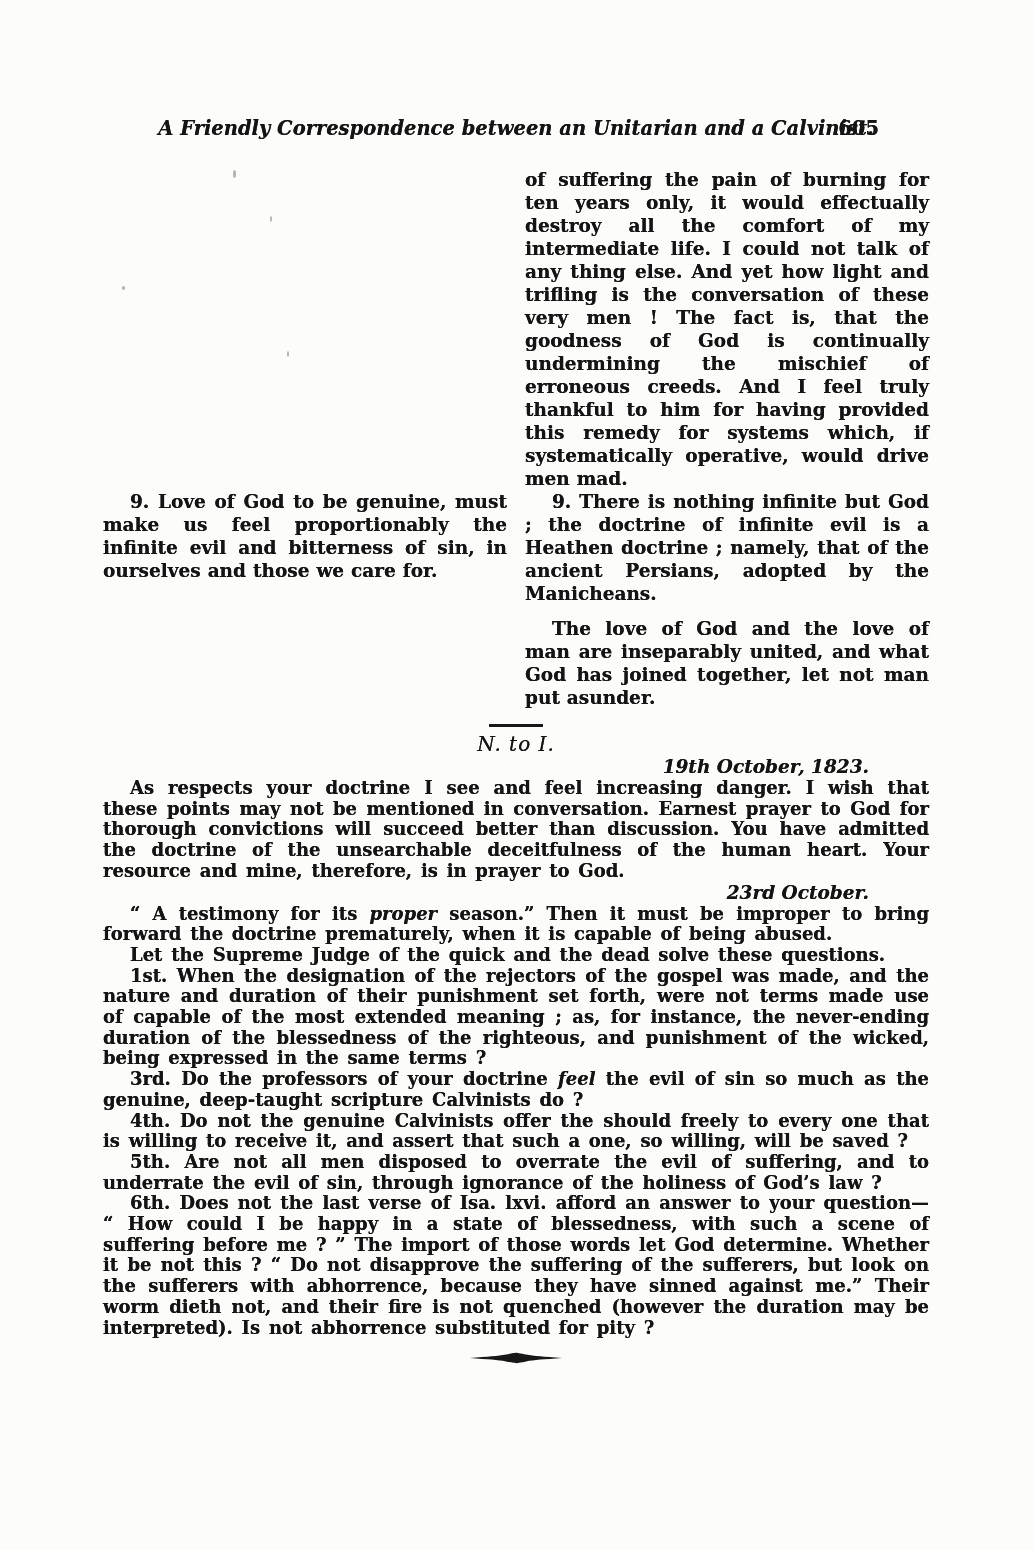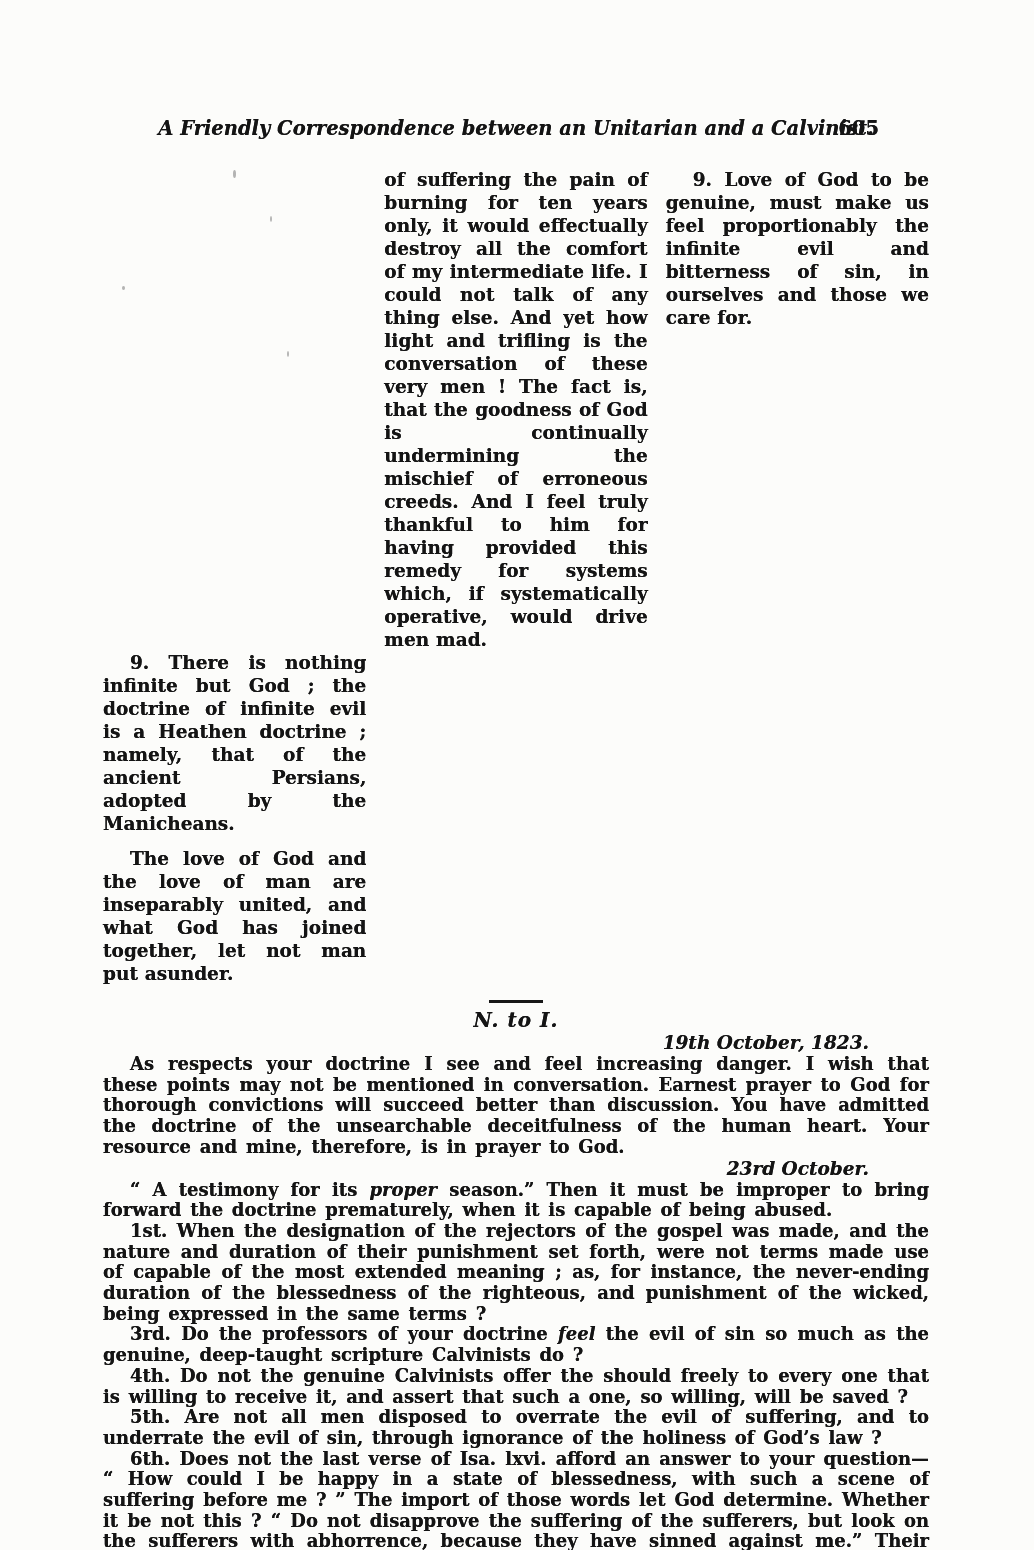--- a/index.html
+++ b/index.html
@@ -22,36 +22,36 @@
     text-shadow:0 0 0.5px #222;
   }
   .folio {
     position:absolute; right:50px; top:0;
     font-style:normal; font-weight:bold;
   }
   p { margin:0; font-weight:bold; text-shadow:0 0 0.45px #2a2a2a; }
   .cols {
     margin-top:26px;
     display:grid;
-    grid-template-columns:1fr 1fr 1fr;
+    grid-template-columns:1fr 1fr;
     column-gap:18px;
     font-size:18.5px; line-height:23px;
     text-align:justify;
   }
   .cols p { word-spacing:0.5px; }
   .cols .stack p + p { margin-top:12px; }
   .indent { text-indent:27px; }
   .rule {
     width:54px; height:0;
     border-top:3.5px solid #171717;
     margin:15px auto 5px auto;
   }
   .letter-heading {
     text-align:center;
-    font-style:italic; font-weight:bold;
+    font-style:italic; font-weight:normal;
     font-size:20px; line-height:24px;
     letter-spacing:1px;
     text-shadow:0 0 0.45px #2a2a2a;
   }
   .letter-date {
     text-align:right; padding-right:60px;
     font-style:italic; font-weight:bold;
     font-size:18.5px; line-height:22px;
     text-shadow:0 0 0.45px #2a2a2a;
   }
@@ -102,20 +102,21 @@
     <div class="letter-heading">N. to I.</div>
 
     <div class="letter-date">19th October, 1823.</div>
 
     <p class="fw indent">As respects your doctrine I see and feel increasing danger.  I wish that these points may not be mentioned in conversation.  Earnest prayer to God for thorough convictions will succeed better than discussion.  You have admitted the doctrine of the unsearchable deceitfulness of the human heart. Your resource and mine, therefore, is in prayer to God.</p>
 
     <div class="letter-date">23rd October.</div>
 
     <p class="fw indent"><span>“ A testimony for its </span><i>proper</i><span> season.”  Then it must be improper to bring forward the doctrine prematurely, when it is capable of being abused.</span></p>
 
+    <p class="fw indent">Let the Supreme Judge of the quick and the dead solve these questions.</p>
 
     <p class="fw indent">1st. When the designation of the rejectors of the gospel was made, and the nature and duration of their punishment set forth, were not terms made use of capable of the most extended meaning ; as, for instance, the never-ending duration of the blessedness of the righteous, and punishment of the wicked, being expressed in the same terms ?</p>
 
 
     <p class="fw indent"><span>3rd. Do the professors of your doctrine </span><i>feel</i><span> the evil of sin so much as the genuine, deep-taught scripture Calvinists do ?</span></p>
 
     <p class="fw indent">4th. Do not the genuine Calvinists offer the should freely to every one that is willing to receive it, and assert that such a one, so willing, will be saved ?</p>
 
     <p class="fw indent">5th. Are not all men disposed to overrate the evil of suffering, and to underrate the evil of sin, through ignorance of the holiness of God’s law ?</p>
 

